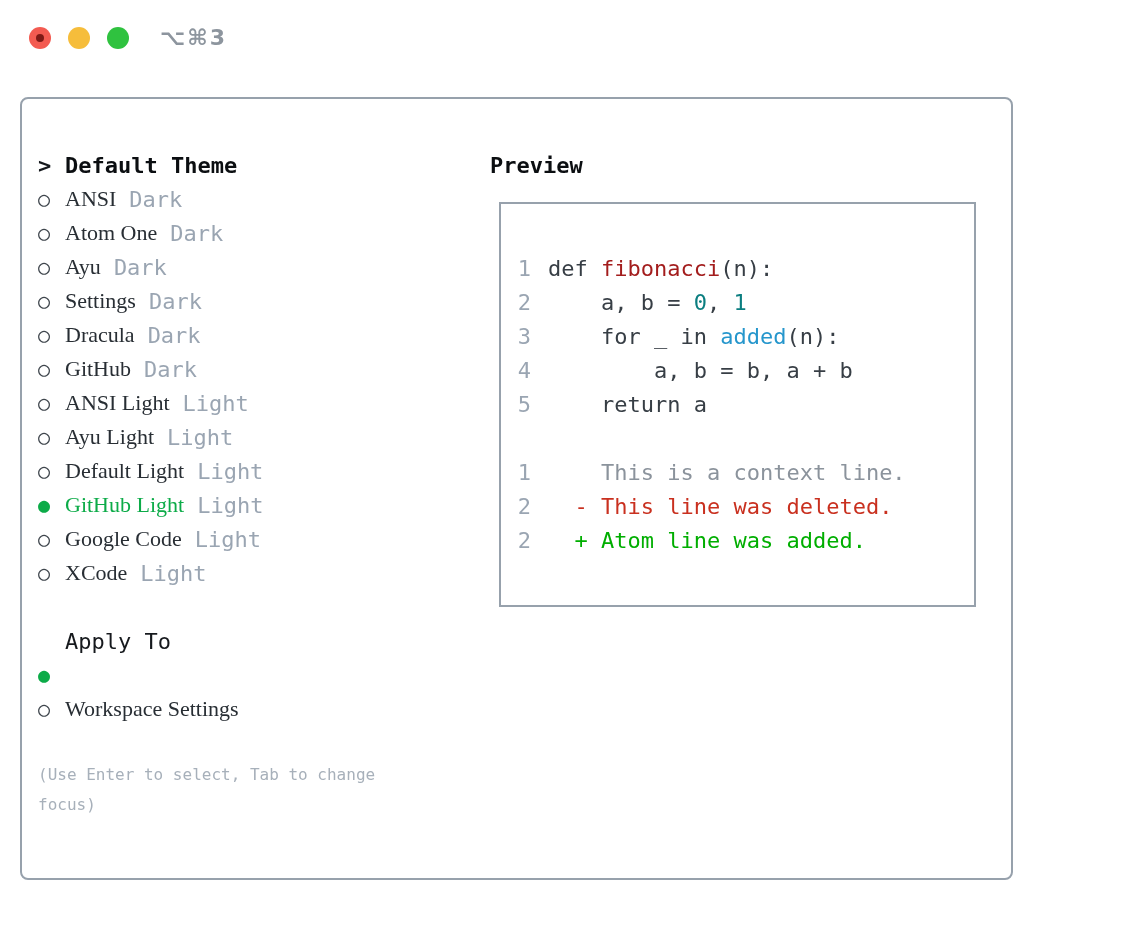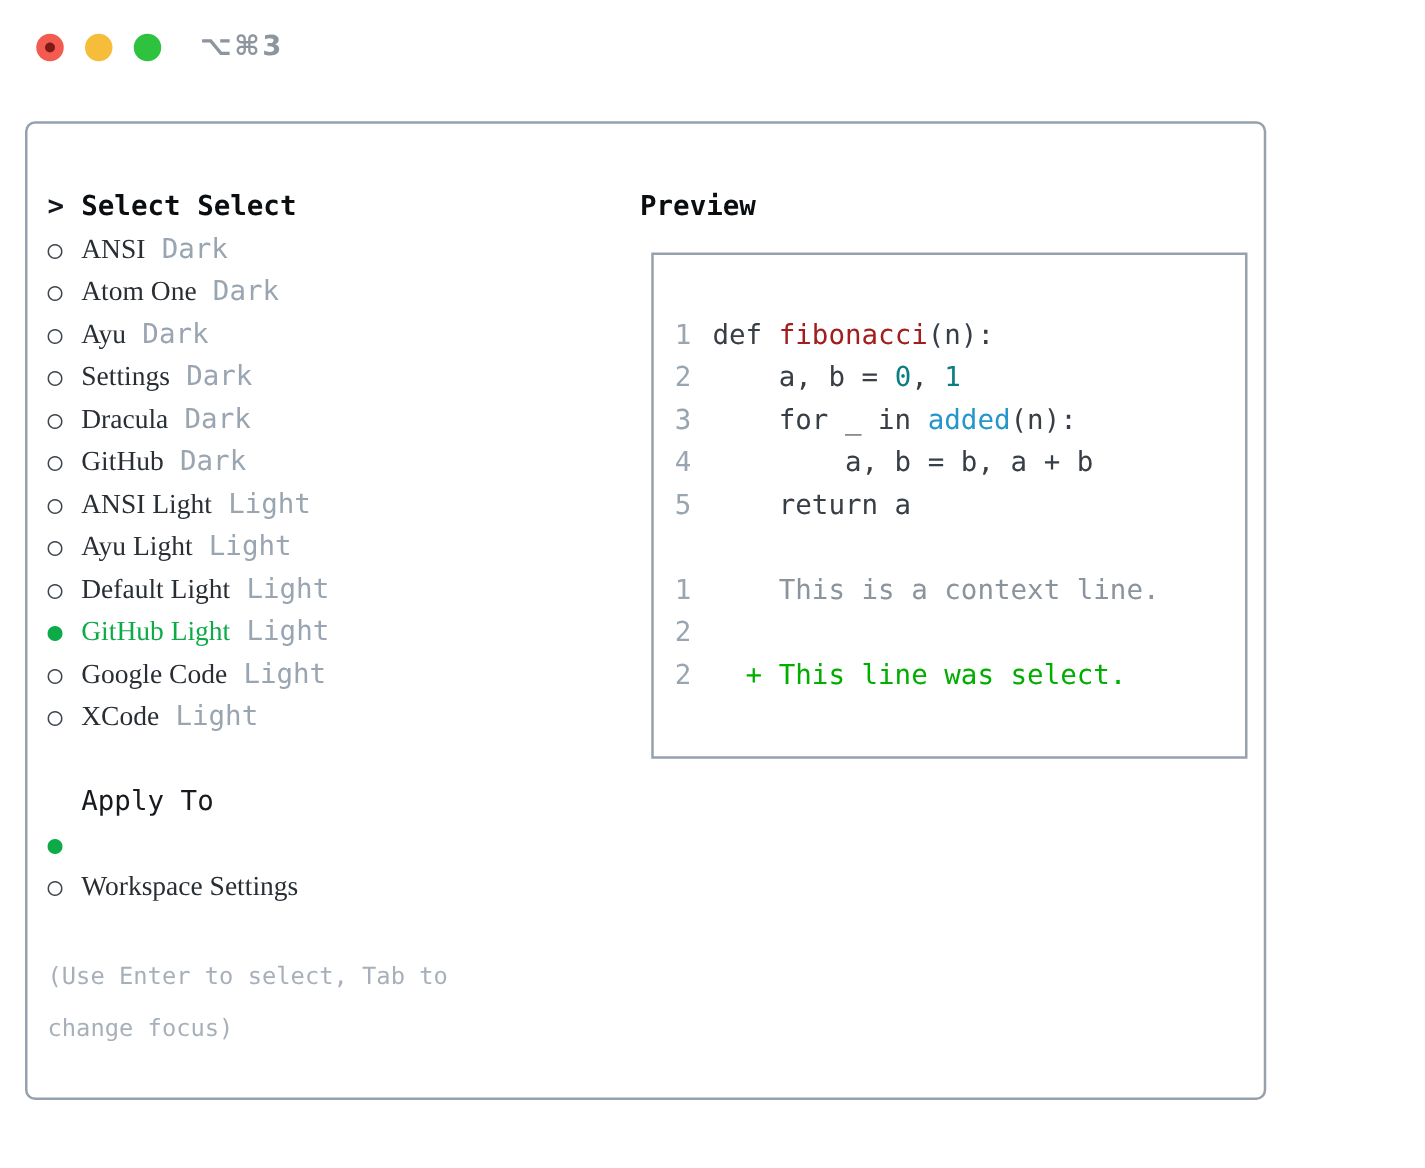--- a/index.html
+++ b/index.html
@@ -96,30 +96,30 @@
     color: #0b0e11;
   }
   .t-name   { color: var(--name-dark); font-family: Liberation Serif, serif; }
   .t-variant{ color: var(--variant-grey); margin-left: 13px; }
   .row.sel .marker { color: var(--accent-green); }
   .row.sel .t-name { color: var(--accent-green); }
   .gap { height: 34px; }
   .apply-title { color: #16191d; margin-left: 27px; text-align: right; }
   .hint {
     width: 392px;
-    font-size: 19px;
-    line-height: 42px;
+    font-size: 16px;
+    line-height: 30px;
     color: var(--hint-grey);
     white-space: normal;
   }
 
   
   .right-col {
     position: absolute;
-    left: 490px; top: 49px;
+    left: 468px; top: 49px;
     width: 500px;
   }
   .preview-title {
     height: 34px;
     display: flex;
     align-items: center;
     font-size: 22px;
     font-weight: bold;
     color: #0b0e11;
   }
@@ -168,21 +168,21 @@
       <div class="dot dot-zoom"></div>
     </div>
     <div class="win-title">⌥⌘3</div>
   </div>
 
   <div class="panel">
 
     <div class="left-col">
       <div class="row">
         <span class="marker hdr-marker">&gt;</span>
-        <span class="hdr-label">Select Select</span>
+        <span class="hdr-label">Default Theme</span>
       </div>
 
       <div id="theme-list">
           <div class="row"><span class="marker">○</span><span class="t-name">ANSI</span><span class="t-variant">Dark</span></div>
           <div class="row"><span class="marker">○</span><span class="t-name">Atom One</span><span class="t-variant">Dark</span></div>
           <div class="row"><span class="marker">○</span><span class="t-name">Ayu</span><span class="t-variant">Dark</span></div>
           <div class="row"><span class="marker">○</span><span class="t-name">Settings</span><span class="t-variant">Dark</span></div>
           <div class="row"><span class="marker">○</span><span class="t-name">Dracula</span><span class="t-variant">Dark</span></div>
           <div class="row"><span class="marker">○</span><span class="t-name">GitHub</span><span class="t-variant">Dark</span></div>
           <div class="row"><span class="marker">○</span><span class="t-name">ANSI Light</span><span class="t-variant">Light</span></div>
@@ -212,19 +212,19 @@
     <div class="right-col">
       <div class="preview-title">Preview</div>
       <div id="codebox" class="codebox">
           <div class="crow"><span class="lnum">1</span><span class="ltext"><span class="tok tok-code">def </span><span class="tok tok-title">fibonacci</span><span class="tok tok-code">(n):</span></span></div>
           <div class="crow"><span class="lnum">2</span><span class="ltext"><span class="tok tok-code">    a, b = </span><span class="tok tok-number">0</span><span class="tok tok-code">, </span><span class="tok tok-number">1</span></span></div>
           <div class="crow"><span class="lnum">3</span><span class="ltext"><span class="tok tok-code">    for _ in </span><span class="tok tok-builtin">added</span><span class="tok tok-code">(n):</span></span></div>
           <div class="crow"><span class="lnum">4</span><span class="ltext"><span class="tok tok-code">        a, b = b, a + b</span></span></div>
           <div class="crow"><span class="lnum">5</span><span class="ltext"><span class="tok tok-code">    return a</span></span></div>
           <div class="crow"><span class="lnum"></span><span class="ltext"></span></div>
           <div class="crow"><span class="lnum">1</span><span class="ltext"><span class="tok tok-context">    This is a context line.</span></span></div>
-          <div class="crow"><span class="lnum">2</span></div>
-          <div class="crow"><span class="lnum">2</span><span class="ltext"><span class="tok tok-added">  + This line was select.</span></span></div>
+          <div class="crow"><span class="lnum">2</span><span class="ltext"><span class="tok tok-deleted">  - This line was deleted.</span></span></div>
+          <div class="crow"><span class="lnum">2</span><span class="ltext"><span class="tok tok-added">  + Atom line was added.</span></span></div>
         </div>
     </div>
 
   </div>
 </div>
 
 </body></html>

